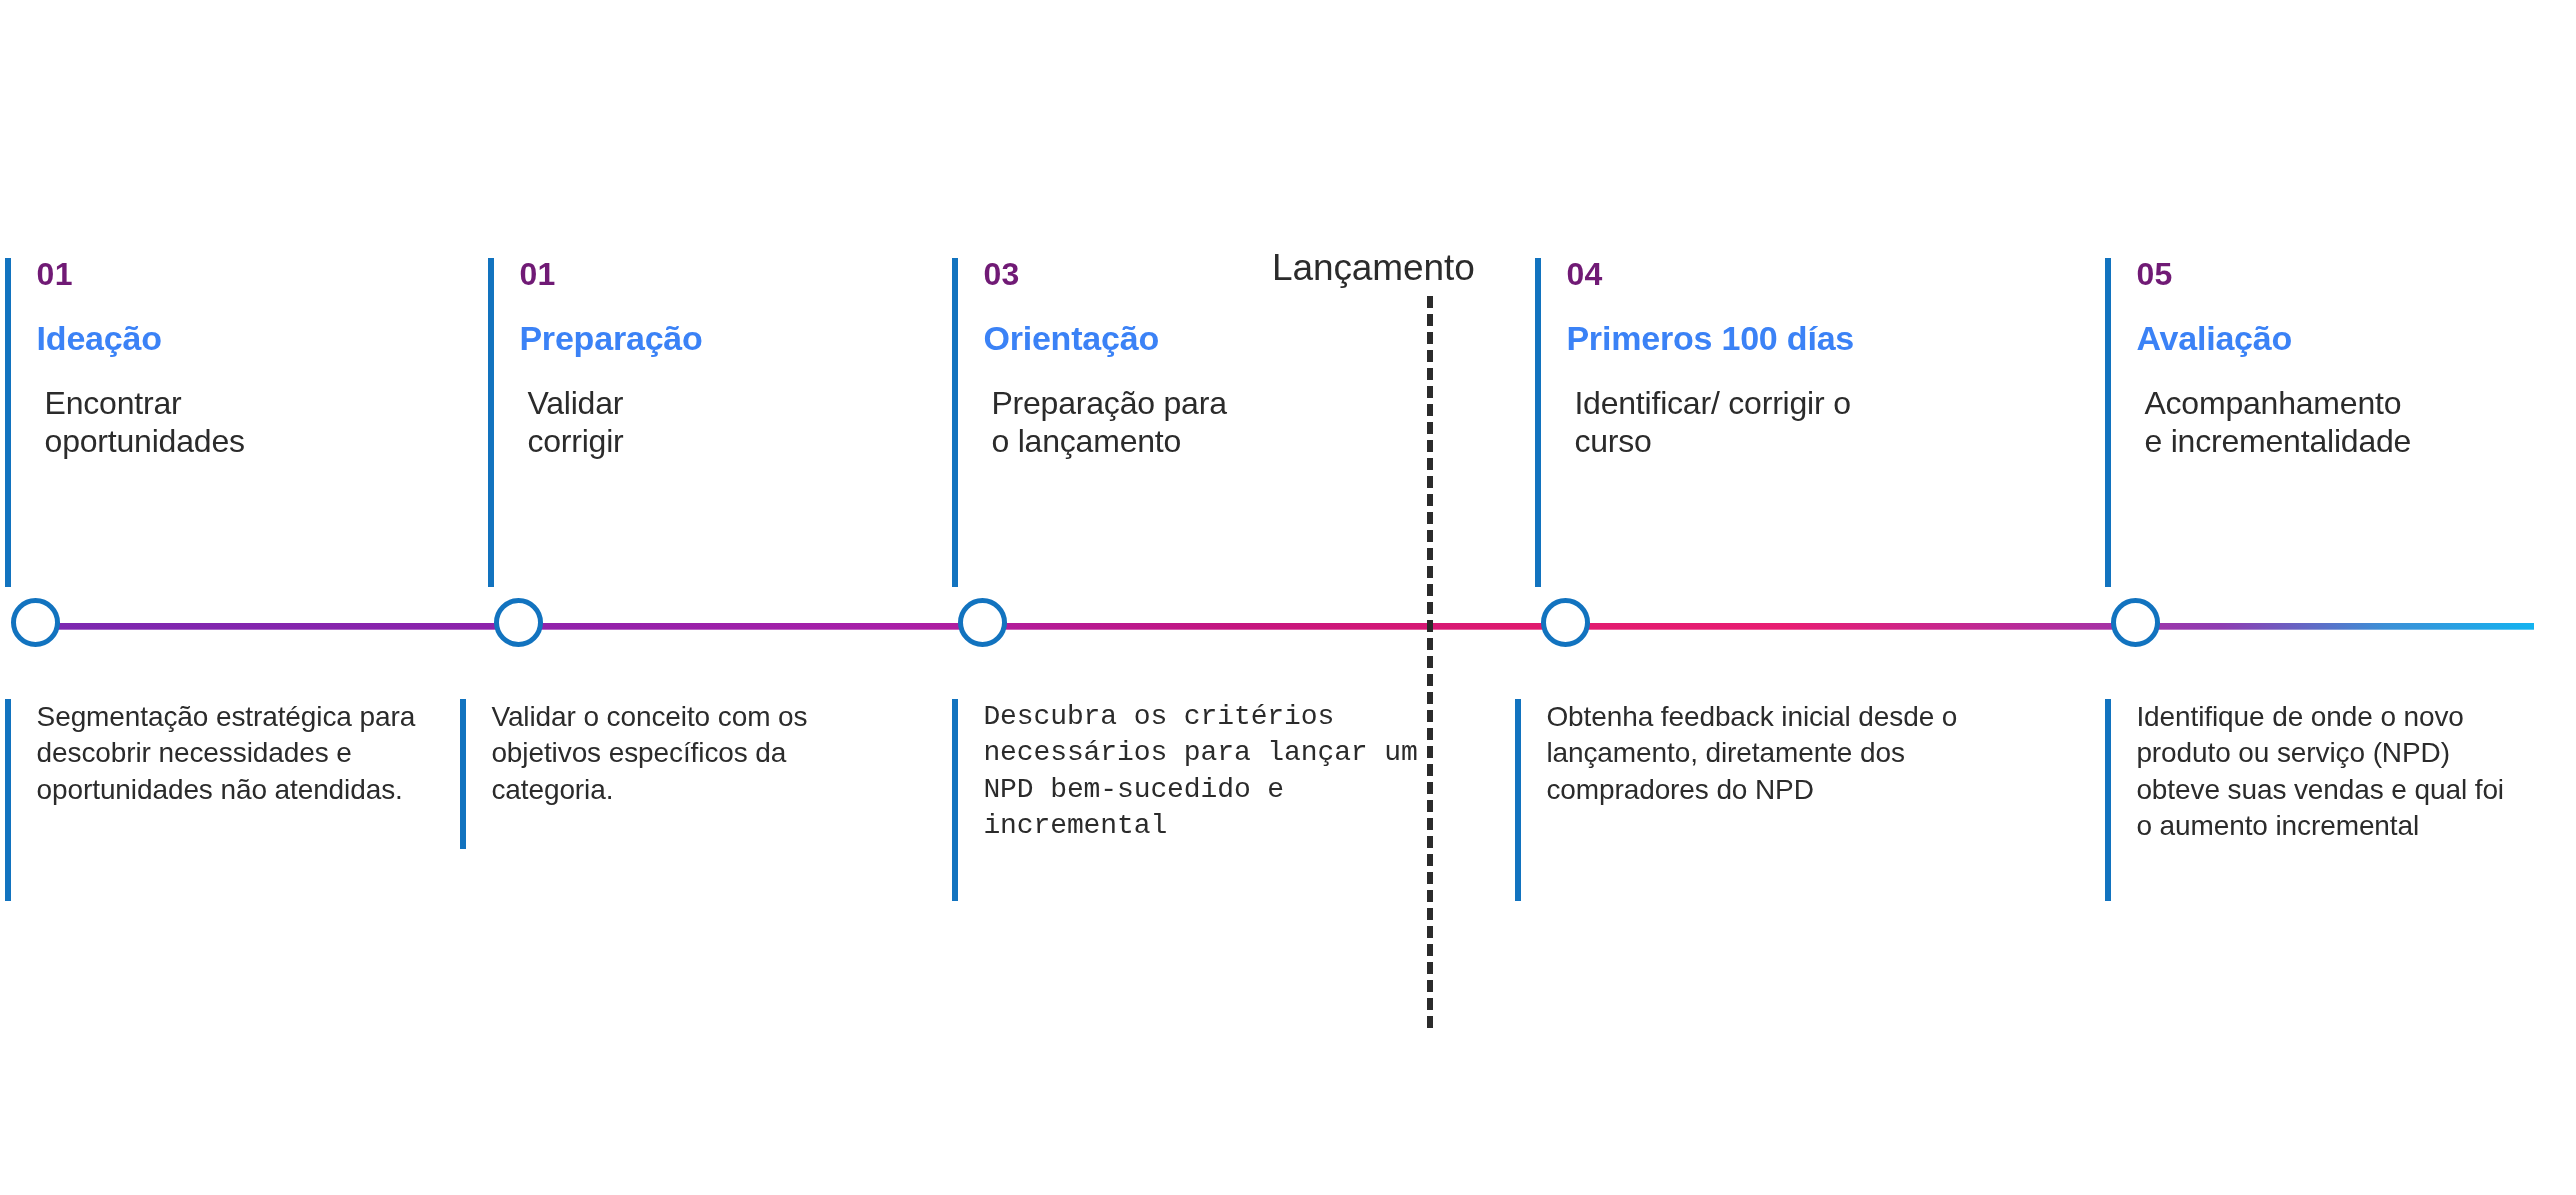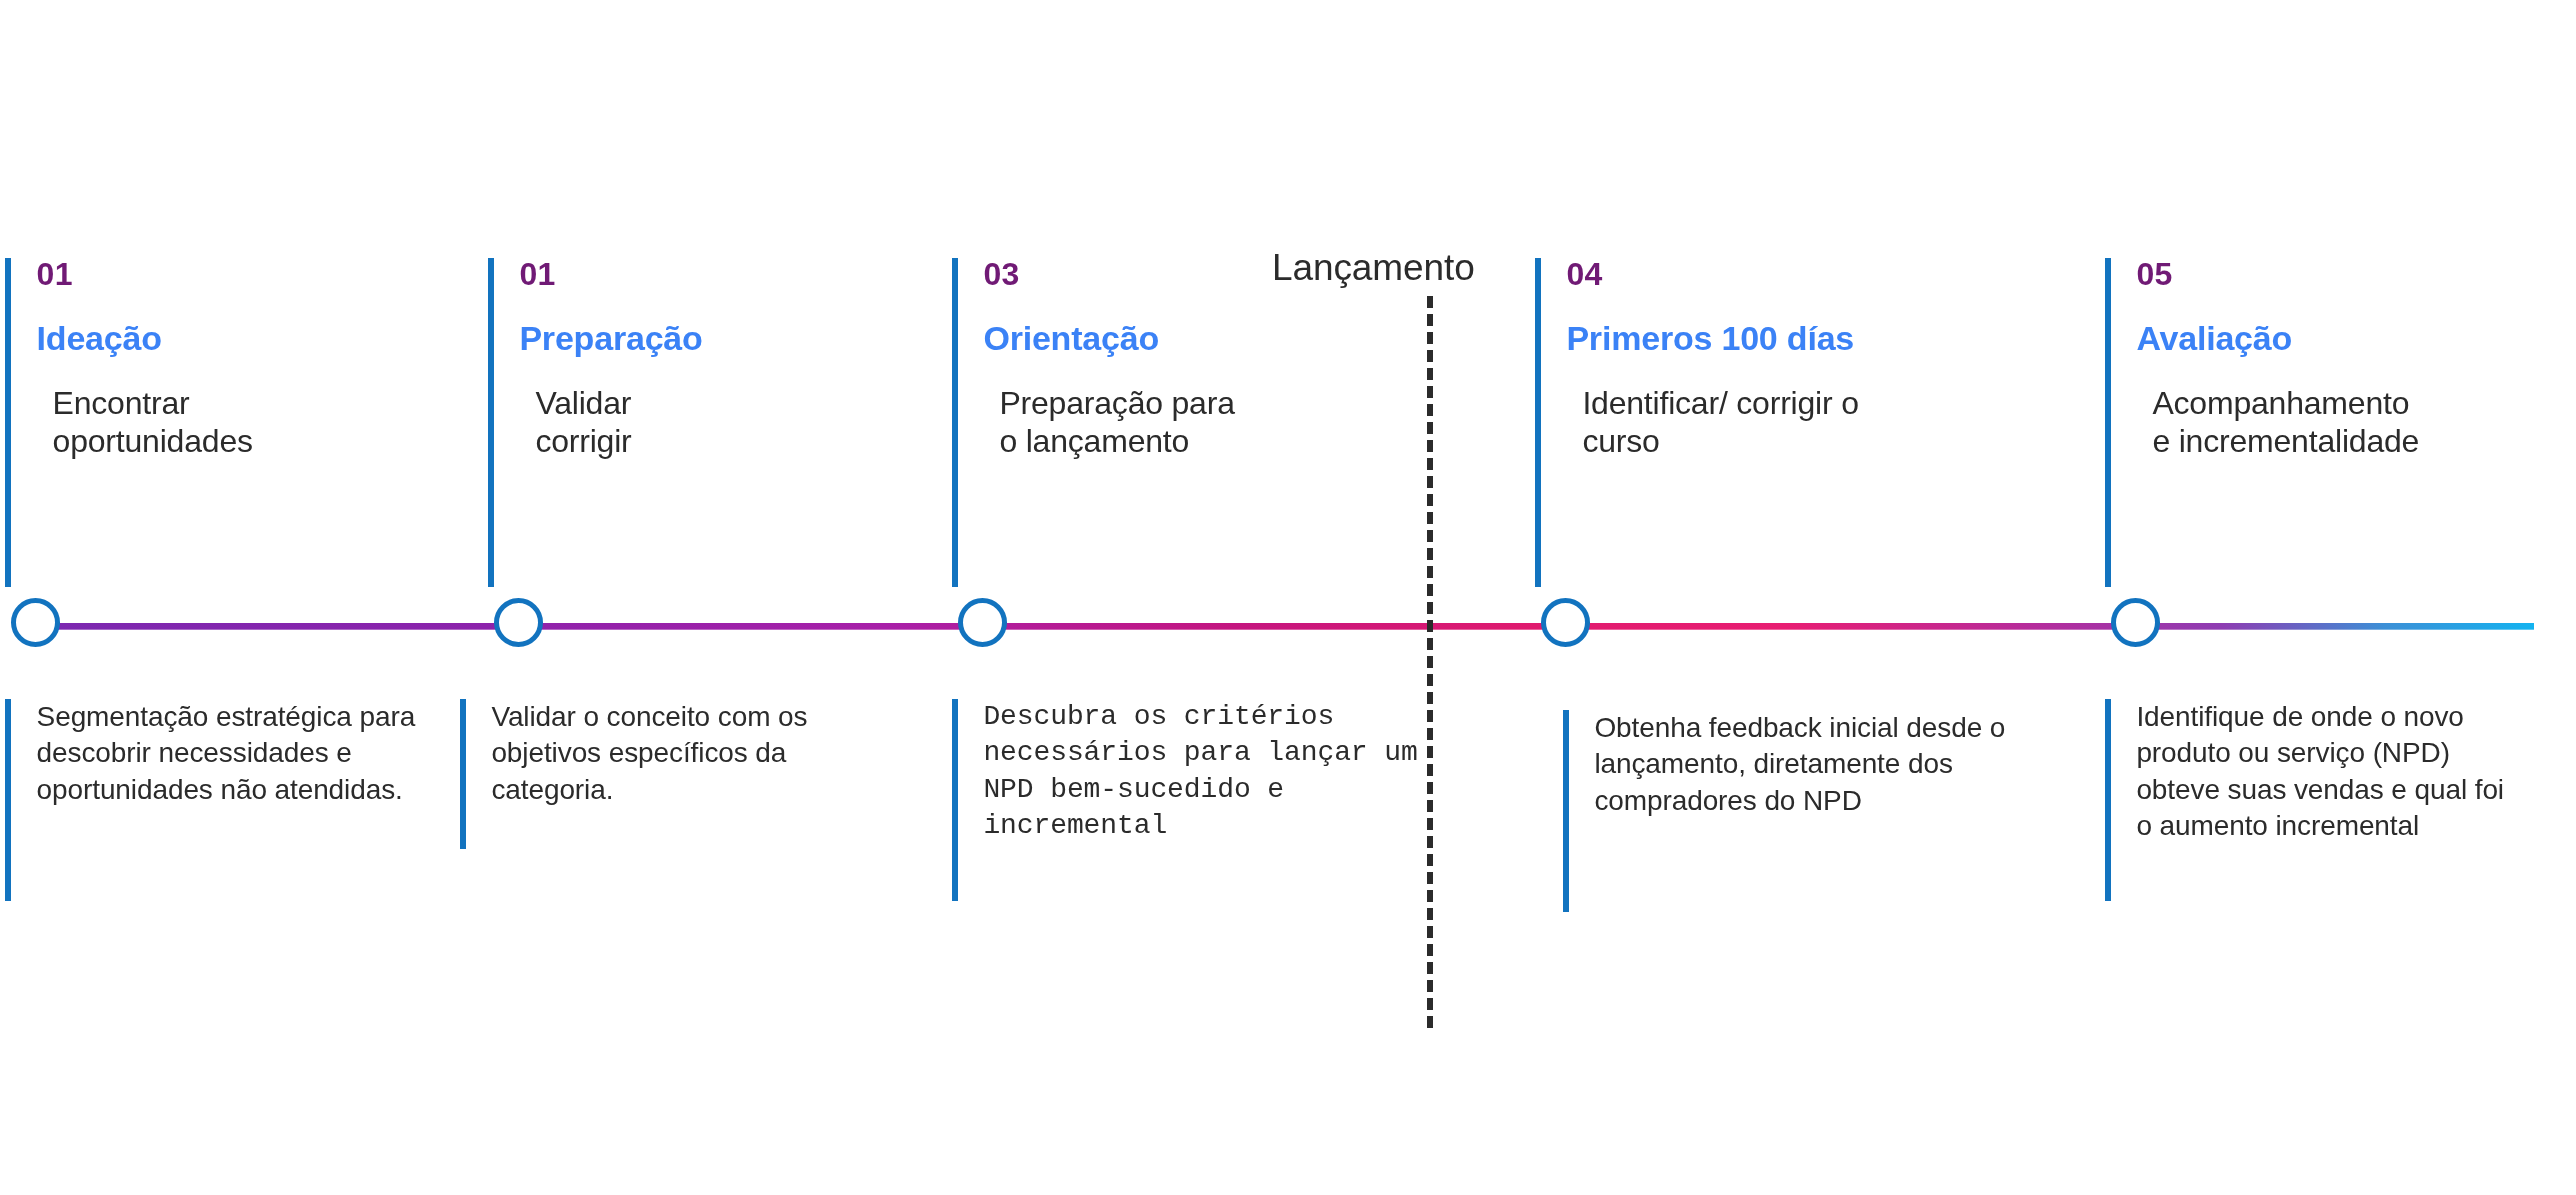--- a/index.html
+++ b/index.html
@@ -93,21 +93,21 @@
     line-height: 1;
     margin: 0 0 30px 0;
     letter-spacing: -0.2px;
     white-space: nowrap;
   }
   .stage-subtitle {
     font-size: 32px;
     font-weight: normal;
     color: #2b2b2b;
     line-height: 1.18;
-    margin: 16px;
+    margin: 8px;
     letter-spacing: -0.2px;
   }
   .stage-detail {
     font-size: 28px;
     font-weight: normal;
     color: #2b2b2b;
     line-height: 1.3;
     margin: 0;
     letter-spacing: -0.1px;
   }
@@ -175,21 +175,21 @@
   <div class="stage stage-bottom" style="left:952px; width:471px; height:202px;font-family:Liberation Mono, monospace;">
     <div class="stage-detail">Descubra os critérios necessários para lançar um NPD bem-sucedido e incremental</div>
   </div>
 
   <div class="stage stage-top" style="left:1535px; width:479px;">
     <div class="stage-number">04</div>
     <div class="stage-title">Primeros 100 días</div>
     <div class="stage-subtitle" style="white-space: pre-line;">Identificar/ corrigir o
 curso</div>
   </div>
-  <div class="stage stage-bottom" style="left:1563px; width:449px; height:202px;margin-top:11px;">
+  <div class="stage stage-bottom" style="left:1515px; width:449px; height:202px;">
     <div class="stage-detail">Obtenha feedback inicial desde o lançamento, diretamente dos compradores do NPD</div>
   </div>
 
   <div class="stage stage-top" style="left:2105px; width:479px;">
     <div class="stage-number">05</div>
     <div class="stage-title">Avaliação</div>
     <div class="stage-subtitle" style="white-space: pre-line;">Acompanhamento
 e incrementalidade</div>
   </div>
   <div class="stage stage-bottom" style="left:2105px; width:419px; height:202px;">

